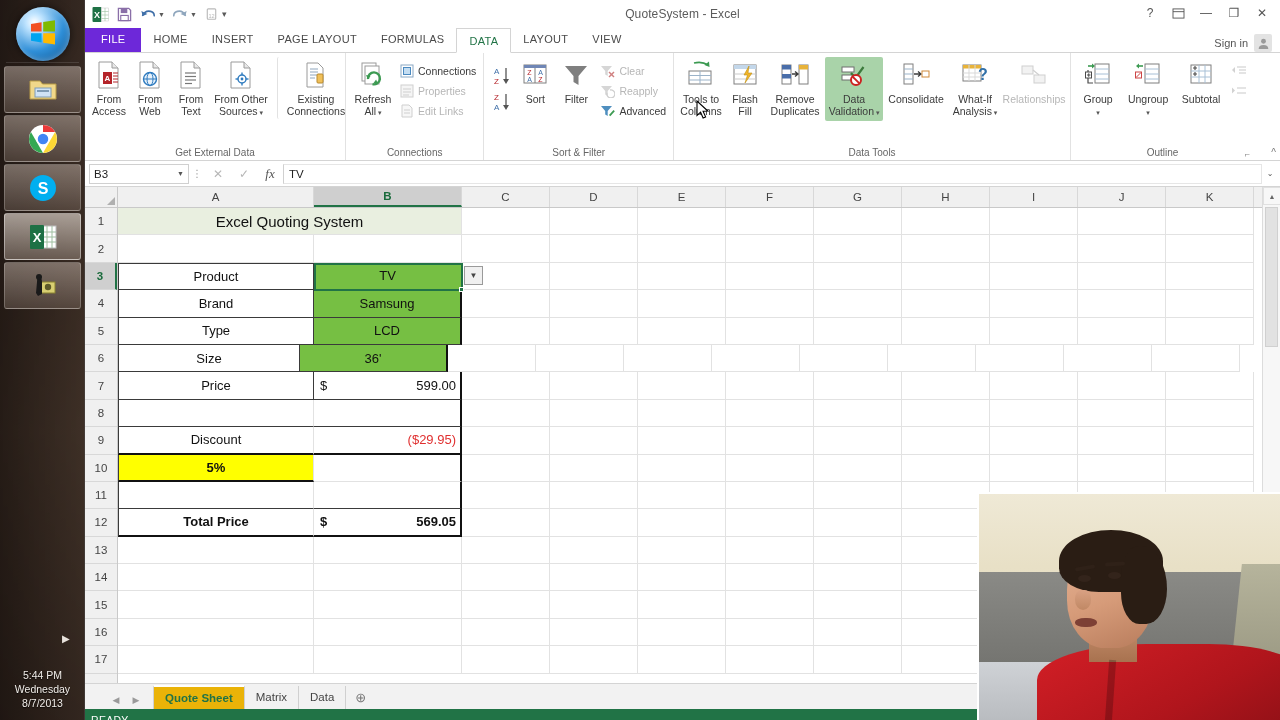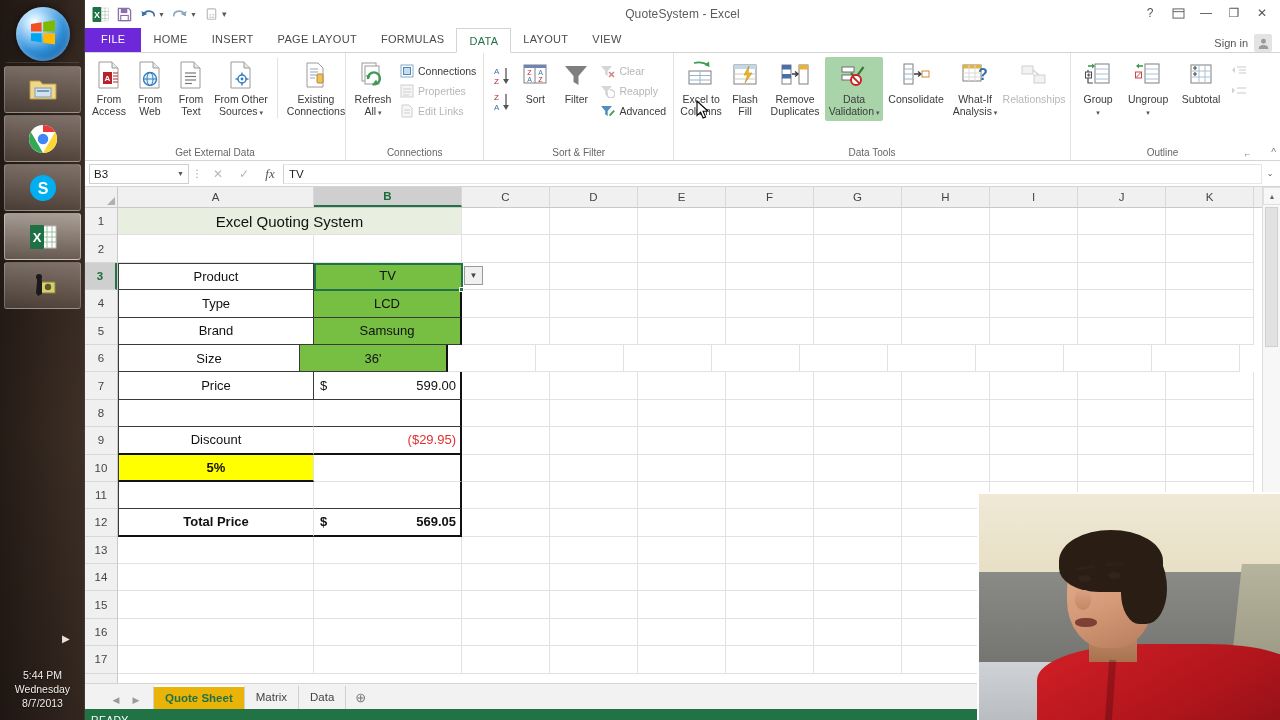--- a/index.html
+++ b/index.html
@@ -725,21 +725,21 @@
                 <g stroke="#9bb3c9">
                     <line x1="3" y1="15.5" x2="25" y2="15.5"></line>
                 <line x1="3" y1="20" x2="25" y2="20"></line>
                     <line x1="14" y1="11" x2="14" y2="24"></line>
                   </g>
                 <path d="M8 3 q8 -2 14 2" fill="none" stroke="#3c9a52" stroke-width="1.8"></path>
                 <path d="M23 1.5 L23.5 7 L18.5 5 Z" fill="#3c9a52"></path>
               </svg>
             </span>
             <span class="lbl">
-              <span>Excel to</span><br>
+              <span>Tools to</span><br>
               <span>Columns</span>
             </span>
           </div>
 
           <div class="big-btn">
             <span class="ic">
               <svg width="30" height="30" viewBox="0 0 30 30">
                 <rect x="4" y="5" width="22" height="19" fill="#fff" stroke="#7f7f7f"></rect>
                 <rect x="4" y="5" width="22" height="4" fill="#c3d7ea"></rect>
                 <g stroke="#c9c9c9">
@@ -1020,36 +1020,36 @@
           <div class="cell" style="width:88px"></div>
           <div class="cell" style="width:88px"></div>
           <div class="cell" style="width:88px"></div>
           <div class="cell" style="width:88px"></div>
           <div class="cell" style="width:88px"></div>
           <div class="cell" style="width:88px"></div>
           <div class="cell" style="width:88px"></div>
         </div>
 
         <div class="cellrow">
+          <div class="cell ctr bl bb br2" style="width:196px">Brand</div>
+          <div class="cell ctr green bb thickr" style="width:148px">Samsung</div>
+          <div class="cell" style="width:88px"></div>
+          <div class="cell" style="width:88px"></div>
+          <div class="cell" style="width:88px"></div>
+          <div class="cell" style="width:88px"></div>
+          <div class="cell" style="width:88px"></div>
+          <div class="cell" style="width:88px"></div>
+          <div class="cell" style="width:88px"></div>
+          <div class="cell" style="width:88px"></div>
+          <div class="cell" style="width:88px"></div>
+        </div>
+
+        <div class="cellrow">
           <div class="cell ctr bl bb br2" style="width:196px">Type</div>
           <div class="cell ctr green bb thickr" style="width:148px">LCD</div>
-          <div class="cell" style="width:88px"></div>
-          <div class="cell" style="width:88px"></div>
-          <div class="cell" style="width:88px"></div>
-          <div class="cell" style="width:88px"></div>
-          <div class="cell" style="width:88px"></div>
-          <div class="cell" style="width:88px"></div>
-          <div class="cell" style="width:88px"></div>
-          <div class="cell" style="width:88px"></div>
-          <div class="cell" style="width:88px"></div>
-        </div>
-
-        <div class="cellrow">
-          <div class="cell ctr bl bb br2" style="width:196px">Brand</div>
-          <div class="cell ctr green bb thickr" style="width:148px">Samsung</div>
           <div class="cell" style="width:88px"></div>
           <div class="cell" style="width:88px"></div>
           <div class="cell" style="width:88px"></div>
           <div class="cell" style="width:88px"></div>
           <div class="cell" style="width:88px"></div>
           <div class="cell" style="width:88px"></div>
           <div class="cell" style="width:88px"></div>
           <div class="cell" style="width:88px"></div>
           <div class="cell" style="width:88px"></div>
         </div>

